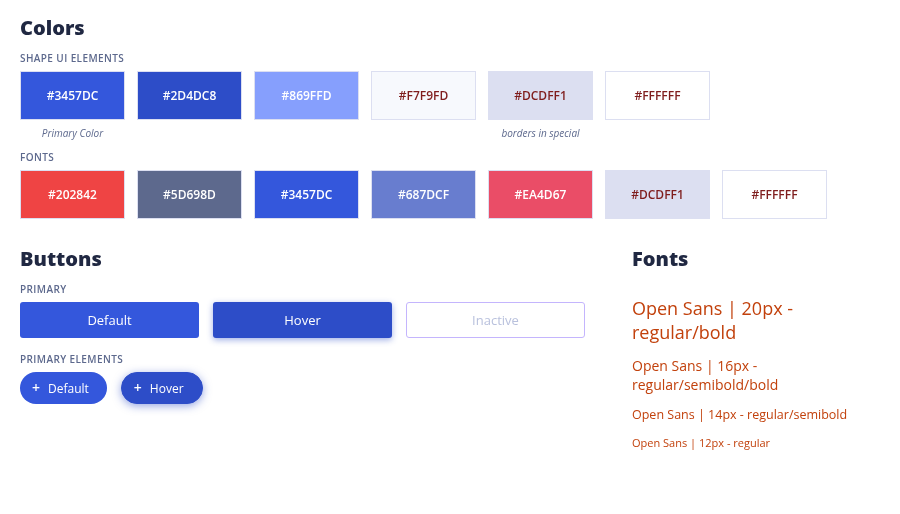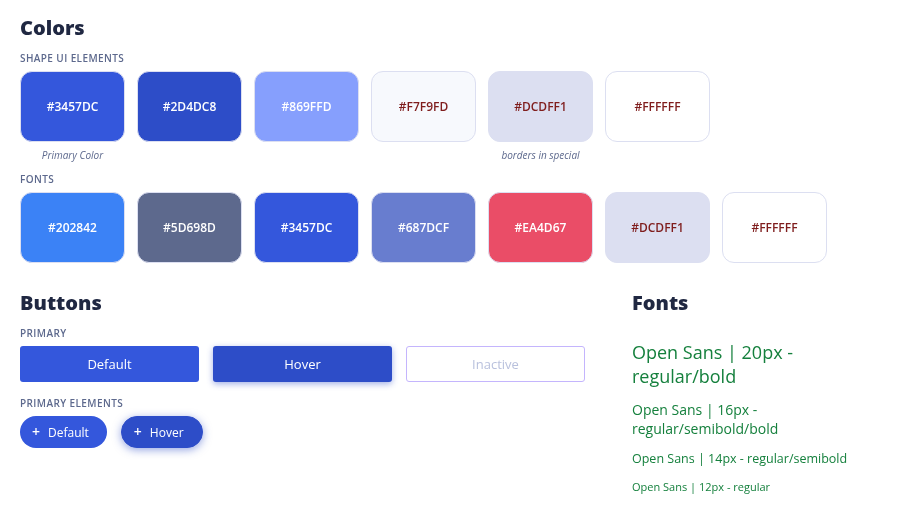--- a/index.html
+++ b/index.html
@@ -28,22 +28,22 @@
     margin-top: 6px;
   }
 
   .swatch-row {
     display: flex;
     gap: 12px;
     margin-bottom: 6px;
   }
   .swatch {
     width: 105px;
-    height: 71px;
-    border-radius: 12px;
+    height: 49px;
+    border-radius: 0;
     display: flex;
     align-items: center;
     justify-content: center;
     font-size: 12px;
     font-weight: 600;
     border: 1px solid #DCDFF1;
   }
   .swatch.light-text { color: #ffffff; }
   .swatch.dark-text { color: #7f1d1d; }
 
@@ -125,21 +125,21 @@
     color: #ffffff;
     box-shadow: 0 2px 8px rgba(45,77,200,0.5);
     border: 1px solid #2D4DC8;
   }
   .plus {
     font-size: 14px;
     font-weight: 600;
     line-height: 1;
   }
 
-  .font-spec { color: #15803d; margin-bottom: 12px; }
+  .font-spec { color: #c2410c; margin-bottom: 12px; }
   .fs-20 { font-size: 18px; font-weight: 400; }
   .fs-16 { font-size: 14px; font-weight: 400; }
   .fs-14 { font-size: 12.5px; font-weight: 400; }
   .fs-12 { font-size: 11px; font-weight: 400; }
 </style>
 </head>
 <body>
 
 <h1>Colors</h1>
 
@@ -158,21 +158,21 @@
   <div class="caption-slot"></div>
   <div class="caption-slot"></div>
   <div class="caption-slot"></div>
   <div class="caption-slot">borders in special</div>
   <div class="caption-slot"></div>
 </div>
 
 <div class="section-label">FONTS</div>
 
 <div class="swatch-row">
-  <div class="swatch light-text" style="background:#3b82f6">#202842</div>
+  <div class="swatch light-text" style="background:#ef4444">#202842</div>
   <div class="swatch light-text" style="background:#5D698D">#5D698D</div>
   <div class="swatch light-text" style="background:#3457DC">#3457DC</div>
   <div class="swatch light-text" style="background:#687DCF">#687DCF</div>
   <div class="swatch light-text" style="background:#EA4D67">#EA4D67</div>
   <div class="swatch dark-text" style="background:#DCDFF1">#DCDFF1</div>
   <div class="swatch dark-text" style="background:#FFFFFF">#FFFFFF</div>
 </div>
 
 <div class="lower">
   <div class="buttons-col">

